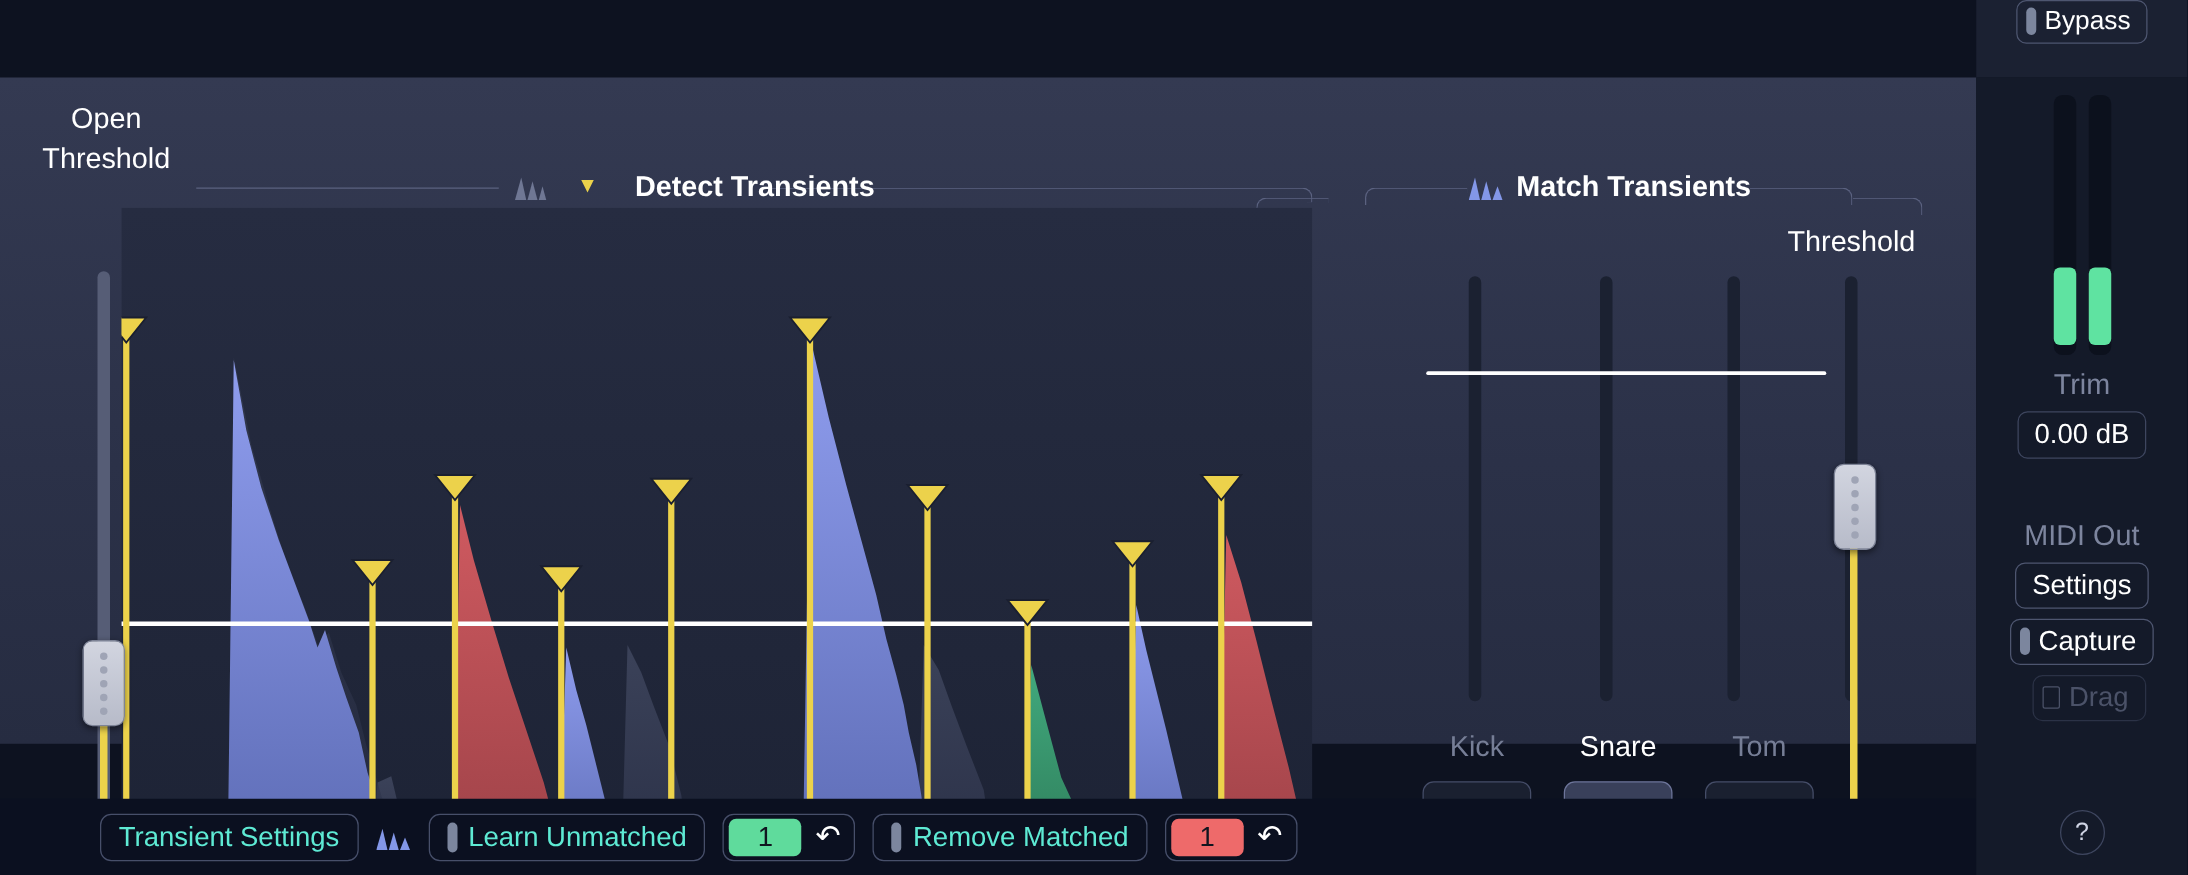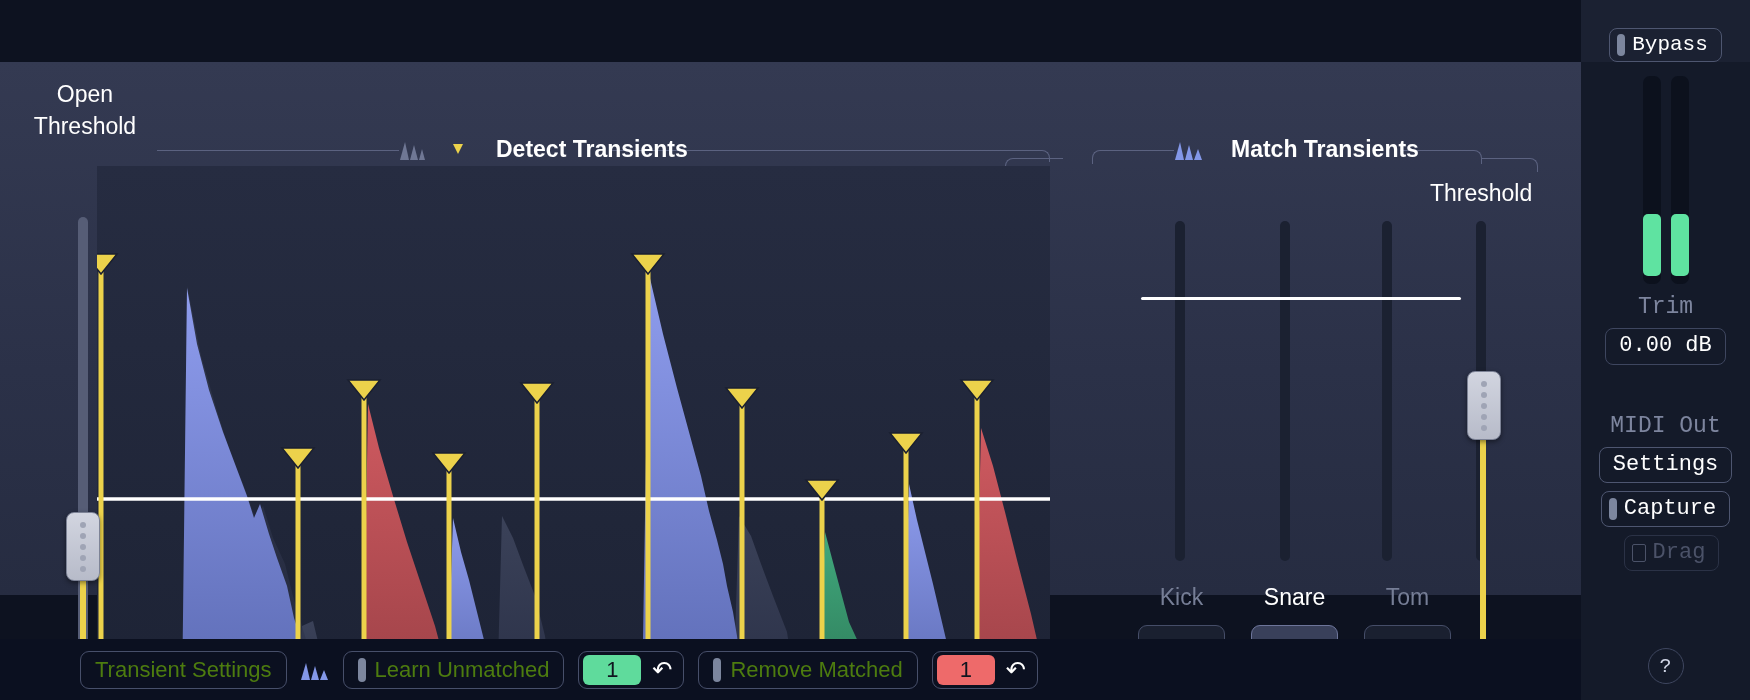--- a/index.html
+++ b/index.html
@@ -44,21 +44,21 @@
     width: 16px; height: 16px; border-radius: 50%;
     background: #b3434a;
     box-shadow: inset 0 -2px 4px rgba(0,0,0,.35);
   }
 
   
   #bypass-wrap {
     position: absolute; left: 1581px; top: 0;
     width: 169px; height: 62px;
     background: #1b2132;
-    display: flex; align-items: flex-end; justify-content: center; font-family: Liberation Mono, monospace;
+    display: flex; align-items: flex-start; justify-content: center;
   }
   .pill {
     display: inline-flex; align-items: center; gap: 7px;
     border: 1px solid #4e5670;
     border-radius: 8px;
     padding: 4px 13px 5px 7px;
     color: #ffffff;
     font-size: 21px;
     background: transparent;
     cursor: pointer;
@@ -94,27 +94,27 @@
     border-left: 1px solid #5b6280;
     border-top: 1px solid #5b6280;
     border-radius: 8px 0 0 0;
   }
   .grp-corner.right {
     border-left: 0; border-right: 1px solid #5b6280;
     border-radius: 0 8px 0 0;
   }
 
   #detect-title {
-    position: absolute; left: 400px; top: 74px;
+    position: absolute; left: 412px; top: 74px;
     display: flex; align-items: center; gap: 25px;
     color: #ffffff; font-size: 23px; font-weight: bold;
   }
   #match-title {
     position: absolute; left: 1175px; top: 74px;
-    display: flex; align-items: center; gap: 28px;
+    display: flex; align-items: center; gap: 10px;
     color: #ffffff; font-size: 23px; font-weight: bold;
   }
 
   
   #graph {
     position: absolute;
     left: 97px; top: 104px;
     width: 953px; height: 534px;
     overflow: hidden;
   }
@@ -230,21 +230,21 @@
     display: flex; align-items: center;
     gap: 14px;
     padding-left: 80px;
   }
   .tbtn {
     display: inline-flex; align-items: center; gap: 9px;
     border: 1px solid #474f6a;
     border-radius: 9px;
     height: 38px;
     padding: 0 14px;
-    color: #4d7c0f; font-size: 22px;
+    color: #5eead4; font-size: 22px;
     background: transparent;
     cursor: pointer;
     white-space: nowrap;
   }
   .tbtn .led {
     width: 8px; height: 24px; border-radius: 4px; background: #7c869e; flex:none;
   }
   .counter {
     display: inline-flex; align-items: center;
     border: 1px solid #474f6a; border-radius: 9px;
@@ -263,21 +263,21 @@
     width: 42px; text-align: center;
     color: #ffffff; font-size: 24px;
   }
   .wave-icn { display:inline-block; }
 
   
   #sidebar {
     position: absolute; left: 1581px; top: 62px;
     width: 169px; height: 638px;
     background: #141a29;
-    display: flex; flex-direction: column; align-items: center; font-family: Liberation Mono, monospace;
+    display: flex; flex-direction: column; align-items: center;
   }
   #meters {
     margin-top: 14px;
     width: 46px; height: 208px;
     display: flex; gap: 10px; justify-content: center;
   }
   .meter {
     position: relative;
     width: 18px; height: 208px;
     border-radius: 7px;

